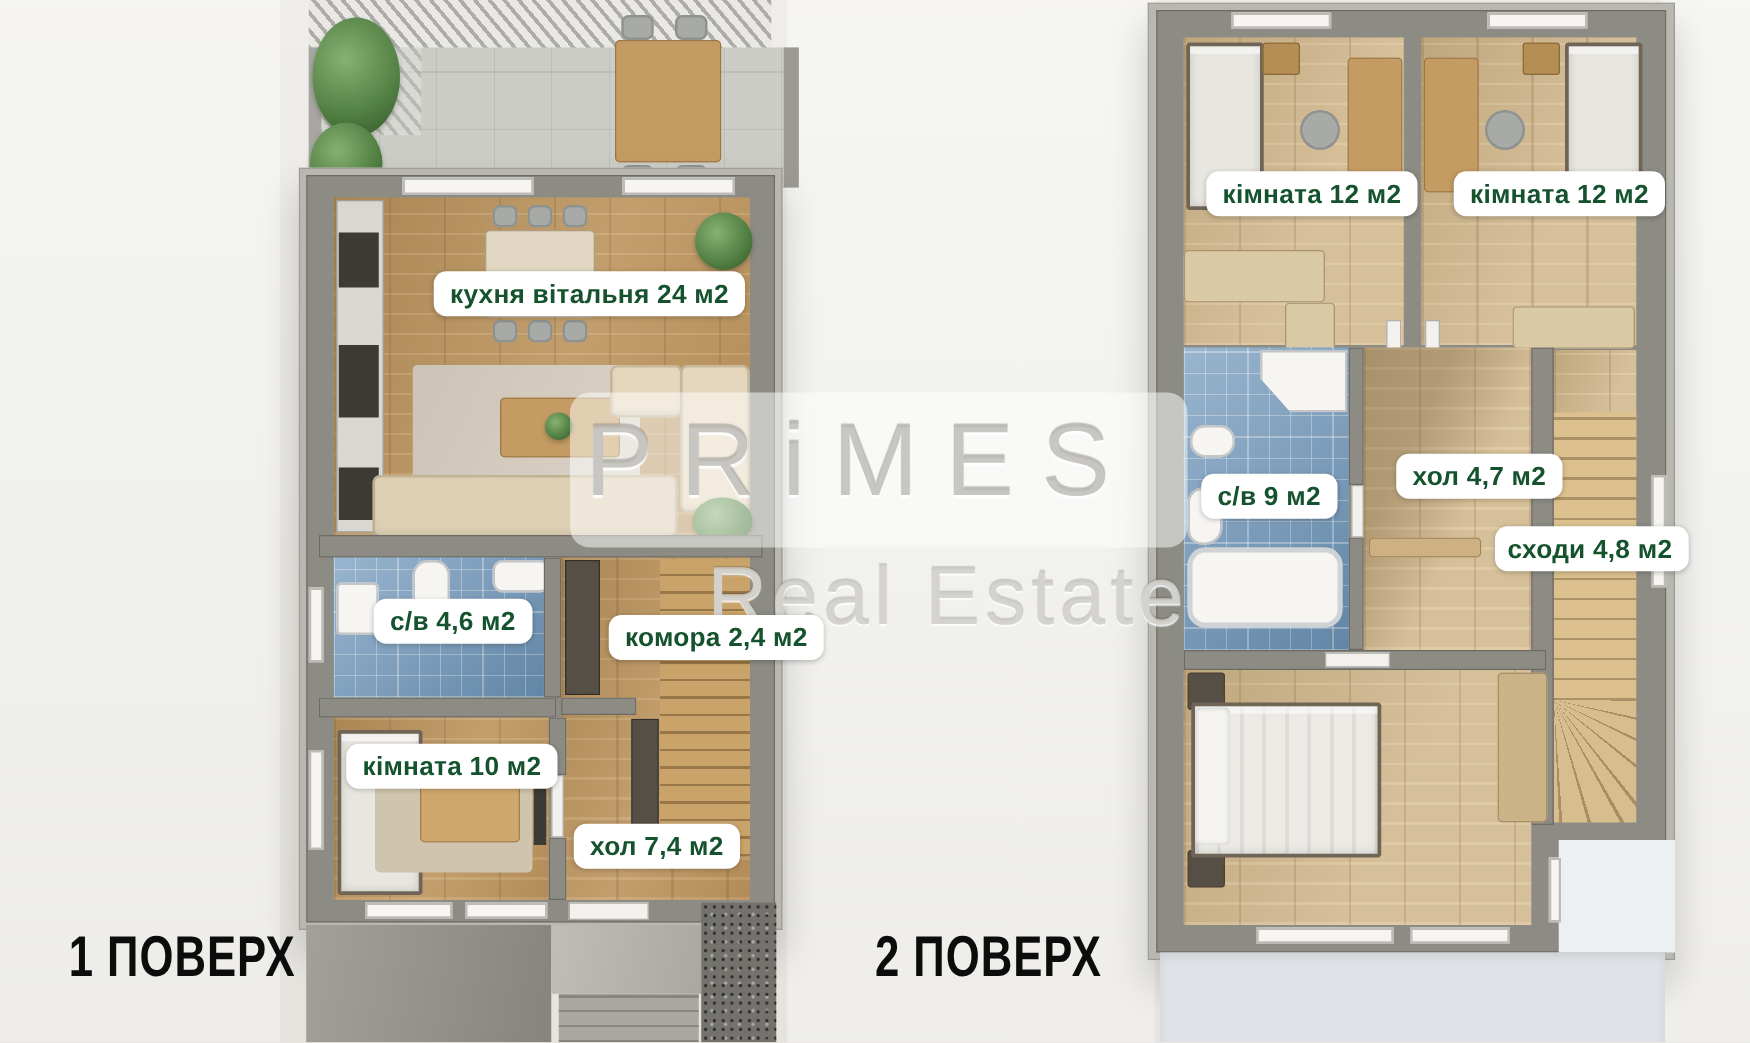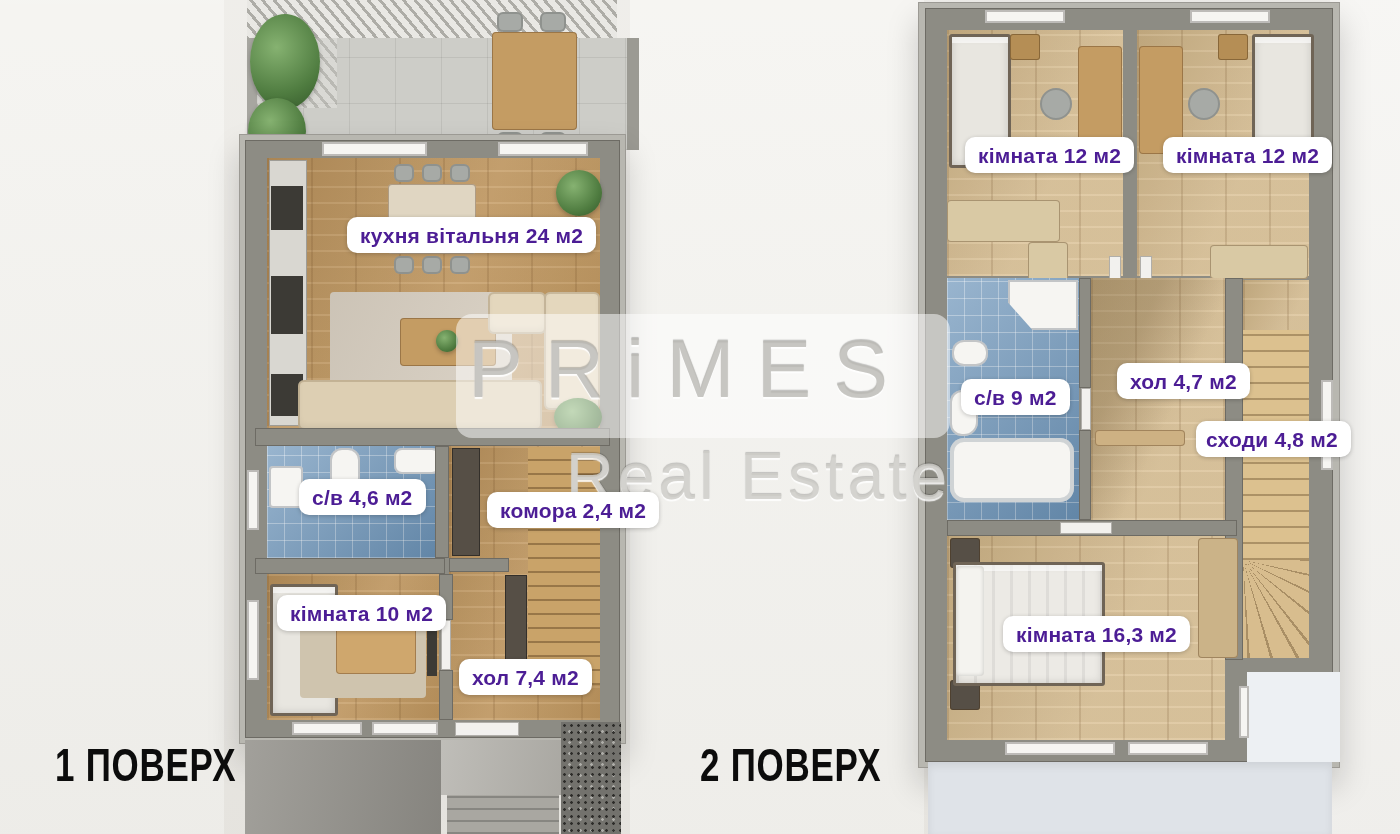--- a/index.html
+++ b/index.html
@@ -50,21 +50,21 @@
   .sofa{background:#ddcfb3;border-radius:6px;box-shadow:inset 0 0 0 2px rgba(120,95,60,.25), inset 0 -4px 6px rgba(0,0,0,.08);}
   .woodfurn{background:#c49c63;border-radius:4px;box-shadow:inset 0 0 0 1px rgba(80,50,20,.35);}
   .chair{background:#a7aaa6;border-radius:6px;box-shadow:inset 0 0 0 2px rgba(0,0,0,.14);}
   .bedS{background:#e8e6e0;border:3px solid #6f6456;border-radius:3px;box-shadow:inset 0 6px 0 rgba(255,255,255,.6), inset 0 0 8px rgba(0,0,0,.15);}
   .night{background:#b58e55;border-radius:3px;box-shadow:inset 0 0 0 1px rgba(70,45,15,.4);}
   .fix{background:#f6f5f2;box-shadow:inset 0 0 0 2px rgba(100,110,120,.35);}
   .counter{background:#d9d7d1;box-shadow:inset 0 0 0 1px rgba(70,68,62,.4);}
   .dark{background:#3c3a35;}
   .shelf{background:#564f46;box-shadow:inset 0 0 0 1px rgba(0,0,0,.4);}
   
-  .lbl{position:absolute;z-index:10;background:#ffffff;color:#4c1d95;font-weight:700;
+  .lbl{position:absolute;z-index:10;background:#ffffff;color:#14532d;font-weight:700;
        font-size:21px;line-height:1;padding:8px 13px 7px;border-radius:10px;white-space:nowrap;
        box-shadow:0 1px 4px rgba(0,0,0,.22);letter-spacing:.2px;}
   .floor-title{position:absolute;z-index:10;color:#0c0c0c;font-size:46px;font-weight:700;
        letter-spacing:1px;transform:scaleX(.76);transform-origin:left center;white-space:nowrap;}
   .wm-band{position:absolute;z-index:5;left:456px;top:314px;width:494px;height:124px;
        background:rgba(255,255,255,.5);border-radius:16px;}
   .wm1{position:absolute;z-index:6;left:468px;top:322px;font-size:82px;font-weight:400;
        letter-spacing:22px;color:rgba(186,185,180,.8);
        text-shadow:0 2px 1px rgba(255,255,255,.9), 0 -1px 1px rgba(0,0,0,.22);white-space:nowrap;}
   .wm2{position:absolute;z-index:6;left:526px;top:438px;font-size:66px;font-weight:400;
@@ -208,20 +208,19 @@
 
   <div class="abs" style="left:1247px;top:672px;width:93px;height:90px;background:#edf0f3;"></div>
   <div class="abs window" style="left:1239px;top:686px;width:10px;height:52px;"></div>
   <div class="abs" style="left:928px;top:762px;width:404px;height:72px;background:#dfe3e8;box-shadow:inset 0 4px 8px rgba(0,0,0,.08);"></div>
 
   <div class="lbl" style="left:965px;top:137px;">кімната 12 м2</div>
   <div class="lbl" style="left:1163px;top:137px;">кімната 12 м2</div>
   <div class="lbl" style="left:961px;top:379px;">с/в 9 м2</div>
   <div class="lbl" style="left:1117px;top:363px;">хол 4,7 м2</div>
   <div class="lbl" style="left:1196px;top:421px;padding-left:10px;">сходи 4,8 м2</div>
-  <div class="lbl" style="left:1003px;top:616px;">кімната 16,3 м2</div>
   <div class="floor-title" style="left:700px;top:738px;">2 ПОВЕРХ</div>
 
   <div class="wm-band"></div>
   <div class="wm1">PRiMES</div>
   <div class="wm2">Real Estate</div>
 
 </div>
 
 </body></html>

